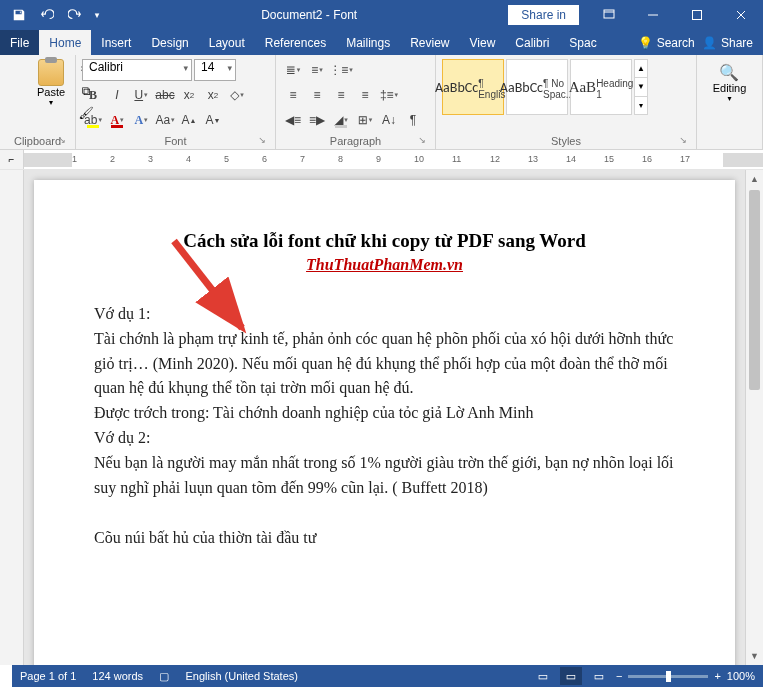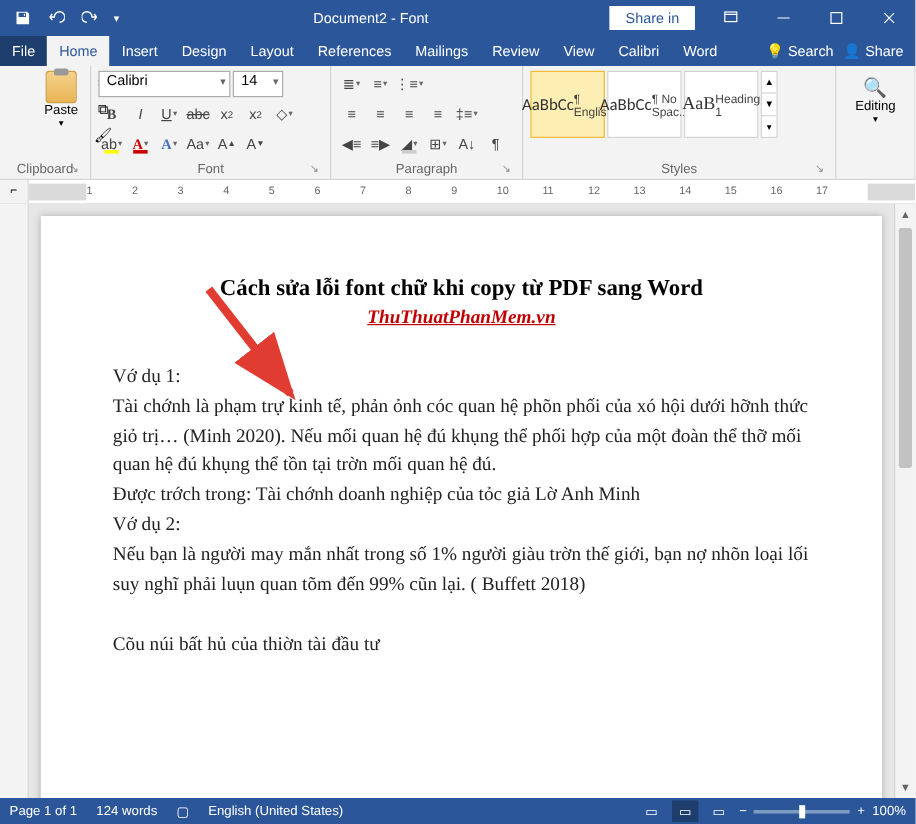--- a/index.html
+++ b/index.html
@@ -75,21 +75,21 @@
 .vscroll-thumb { position: absolute; left: 3px; right: 3px; top: 20px; height: 200px; background: #c2c2c2; border-radius: 2px; cursor: pointer; }
 .vscroll-arrow { position: absolute; left: 0; right: 0; height: 18px; display: flex; align-items: center; justify-content: center; font-size: 9px; color: #666; cursor: pointer; }
 .page { position: absolute; left: 34px; right: 28px; top: 10px; bottom: -40px; background: #fff; box-shadow: 0 0 6px rgba(0,0,0,.25); padding: 50px 60px 30px; }
 .doc-title { font-family: "Times New Roman", serif; font-size: 19px; font-weight: bold; text-align: center; }
 .doc-sub { font-family: "Times New Roman", serif; font-size: 16px; font-weight: bold; font-style: italic; color: #c00000; text-align: center; text-decoration: underline; margin-top: 4px; }
 .doc-p { font-family: "Times New Roman", serif; font-size: 16px; line-height: 1.55; color: #222; }
 
 .arrow-annot { position: absolute; left: 130px; top: 56px; pointer-events: none; }
 
 
-.status { position: absolute; bottom: 0; left: 0; right: 0; height: 22px; background: #2b579a; color: #fff; display: flex; align-items: center; font-size: 11px; padding: 0 8px; gap: 16px; }
+.status { position: absolute; bottom: 0; left: 12px; right: 0; height: 22px; background: #2b579a; color: #fff; display: flex; align-items: center; font-size: 11px; padding: 0 8px; gap: 16px; }
 .status-right { margin-left: auto; display: flex; align-items: center; gap: 6px; }
 .view-btn { width: 22px; height: 18px; display: flex; align-items: center; justify-content: center; cursor: pointer; }
 .zoom-slider { width: 80px; height: 3px; background: #7d9bc1; position: relative; }
 .zoom-slider::before { content: ""; position: absolute; left: 38px; top: -4px; width: 5px; height: 11px; background: #fff; }
 </style>
 </head>
 <body>
 
 <div class="titlebar">
   <div class="qat">
@@ -139,21 +139,21 @@
   <div class="tab file">File</div>
   <div class="tab active">Home</div>
   <div class="tab">Insert</div>
   <div class="tab">Design</div>
   <div class="tab">Layout</div>
   <div class="tab">References</div>
   <div class="tab">Mailings</div>
   <div class="tab">Review</div>
   <div class="tab">View</div>
   <div class="tab">Calibri</div>
-  <div class="tab">Word</div>
+  <div class="tab">Spac</div>
   <div class="tabs-right">
     <span>💡 <span>Search</span></span>
     <span>👤 <span>Share</span></span>
   </div>
 </div>
 
 <div class="ribbon">
 
   <div class="group" style="width:76px;">
     <div class="group-content">

